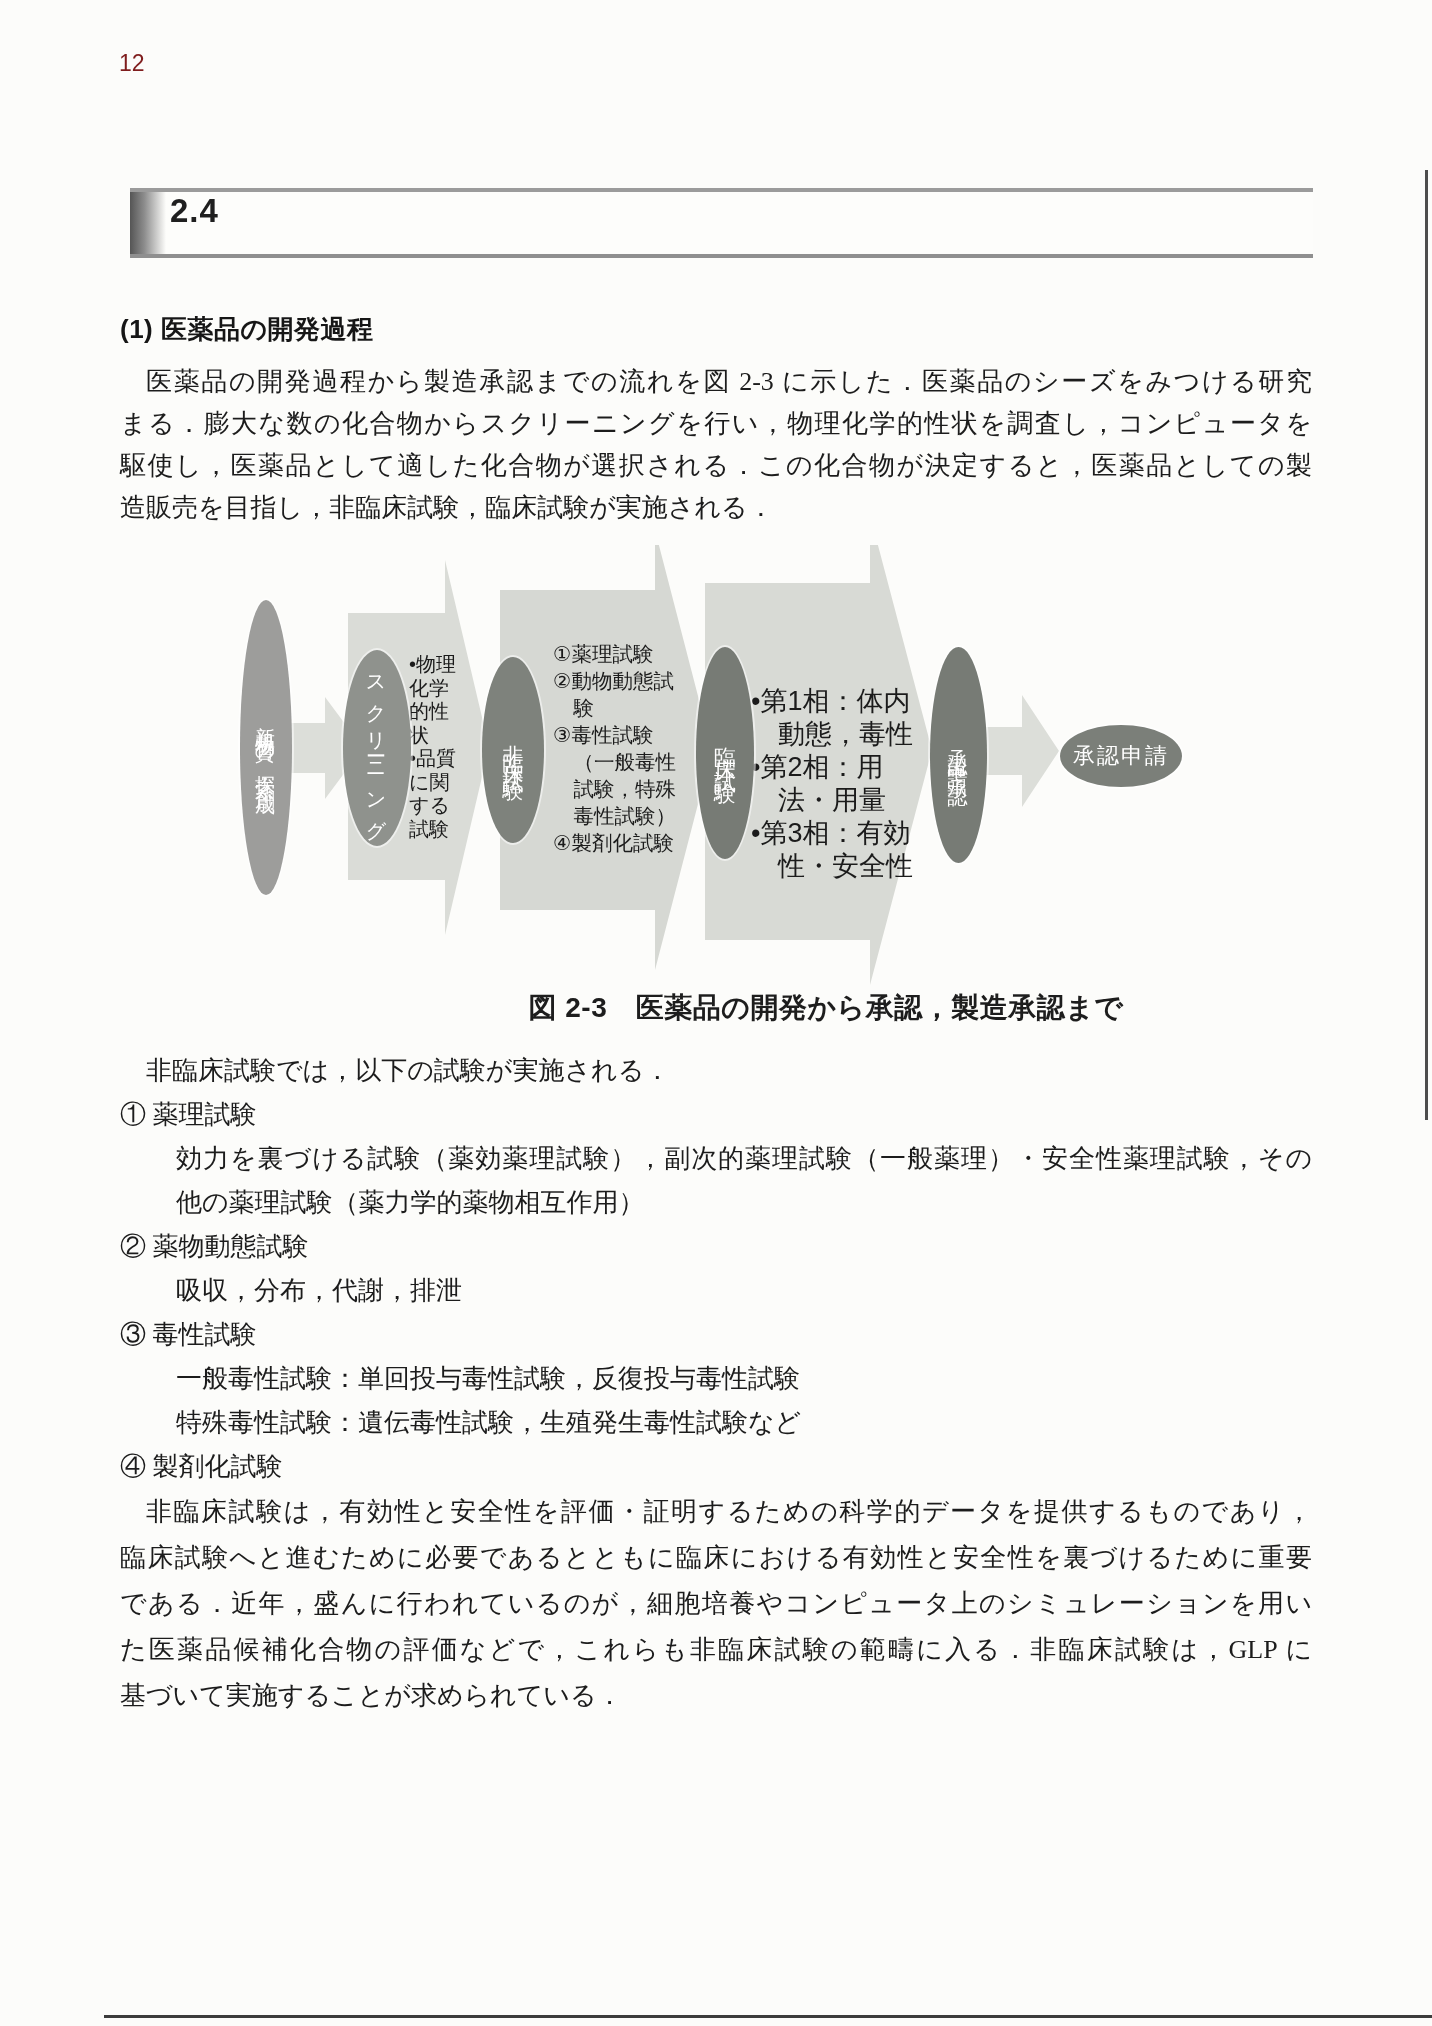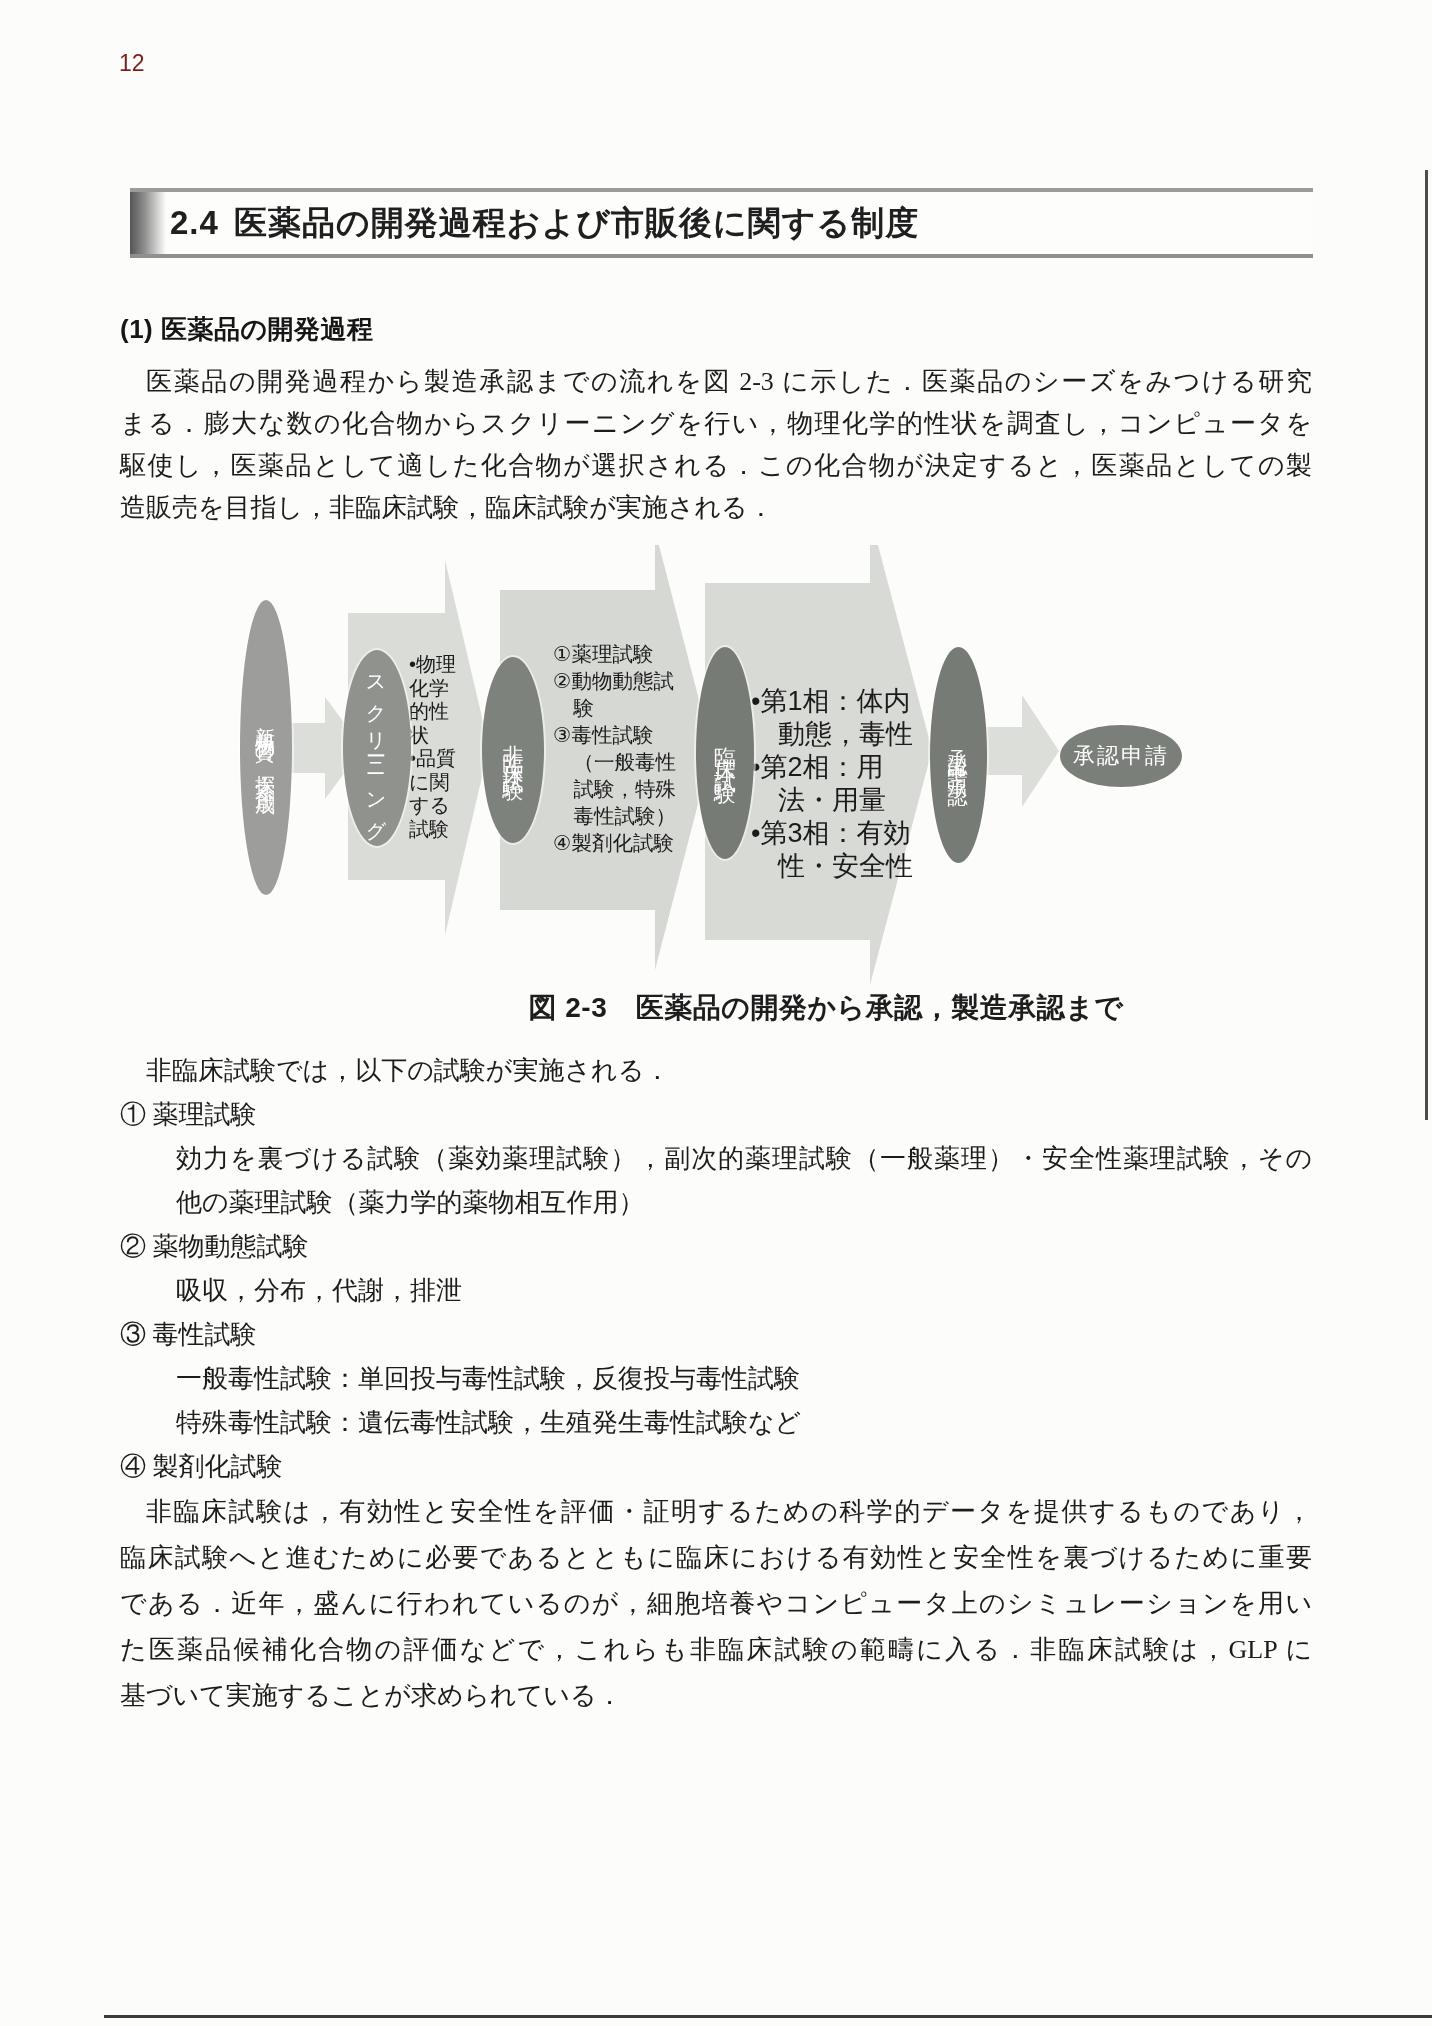--- a/index.html
+++ b/index.html
@@ -20,22 +20,22 @@
     position:absolute; left:130px; top:188px; width:1183px; height:70px;
     background:#fdfdfb;
     border-top:4px solid #9b9b9b;
     border-bottom:4px solid #8f8f8f;
   }
   .secbar-accent {
     position:absolute; left:0; top:0; bottom:0; width:36px;
     background:linear-gradient(90deg,#555 0%,#8d8d8d 40%,rgba(252,252,250,0) 100%);
   }
   .secbar-inner {
-    position:absolute; inset:0; display:flex; align-items:center;
-    padding-left:40px; gap:15px;
+    position:absolute; inset:0; display:flex; align-items:flex-start;
+    padding-left:40px; gap:28px;
     font-family:"Liberation Sans","DejaVu Sans",sans-serif;
     font-weight:bold; font-size:33px; color:#1f1f1f;
     letter-spacing:1px; white-space:nowrap;
   }
   
   .content { position:absolute; left:120px; right:120px; top:312px; }
   .h2 {
     font-family:"Liberation Sans","DejaVu Sans",sans-serif;
     font-weight:bold; font-size:26px; color:#161616;
     margin-bottom:14px; letter-spacing:.5px;
@@ -79,21 +79,20 @@
 <body>
 
 <div class="page">
 
   <div class="pageno">12</div>
 
   <div class="secbar">
     <div class="secbar-accent"></div>
     <div class="secbar-inner">
       <span>2.4</span>
-      <span>医薬品の開発過程および市販後に関する制度</span>
     </div>
   </div>
 
   <div class="content">
 
     <div class="h2">(1) 医薬品の開発過程</div>
 
     <div class="para">
       <div class="ln full ind">医薬品の開発過程から製造承認までの流れを図 2-3 に示した．医薬品のシーズをみつける研究</div>
       <div class="ln full">まる．膨大な数の化合物からスクリーニングを行い，物理化学的性状を調査し，コンピュータを</div>

